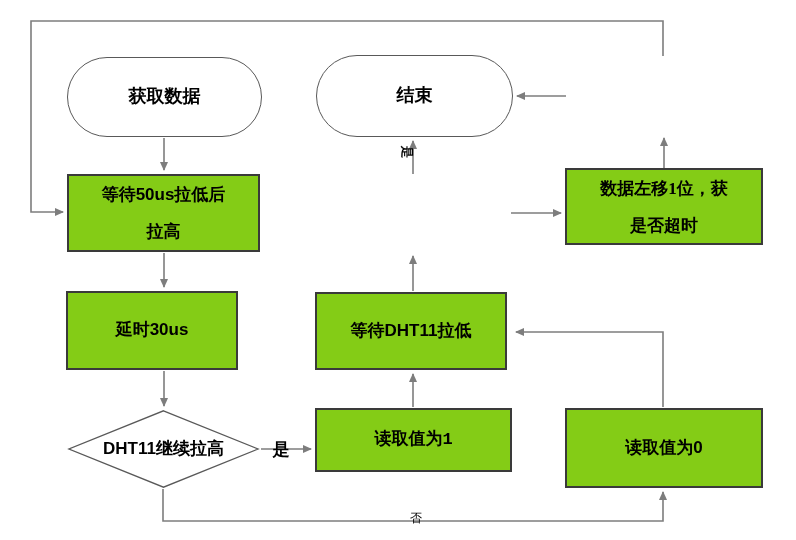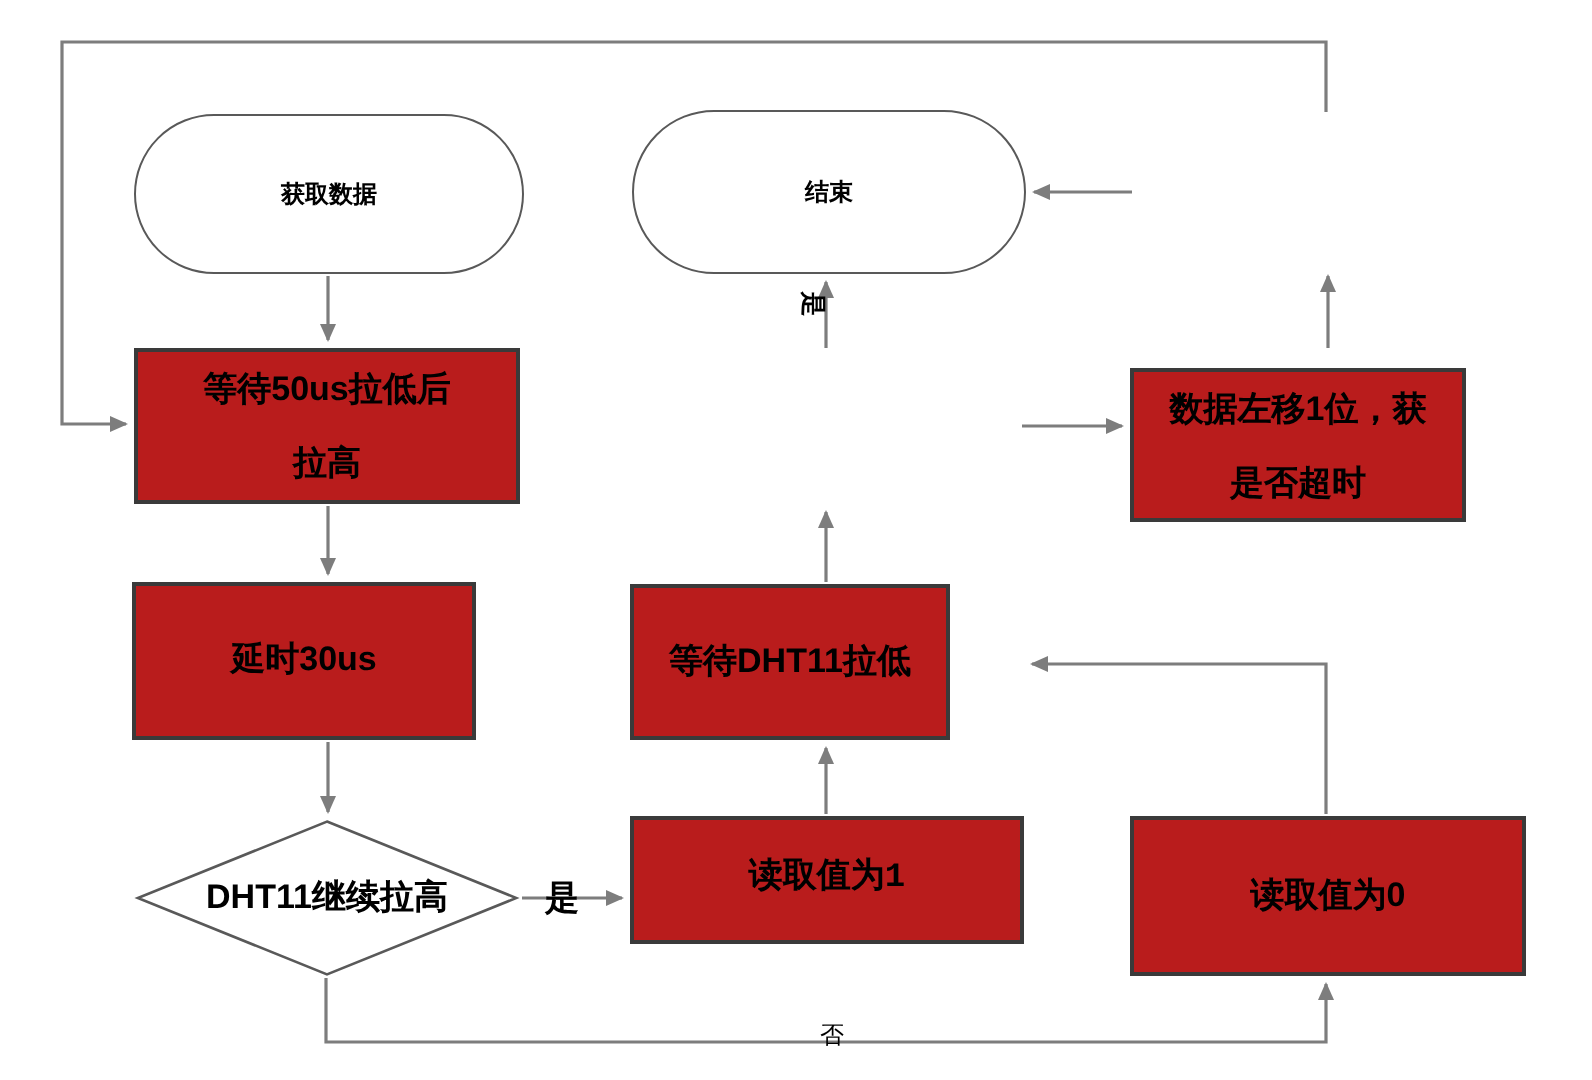--- a/index.html
+++ b/index.html
@@ -8,22 +8,22 @@
     font-family:"Liberation Sans","DejaVu Sans",sans-serif; overflow:hidden;
   }
   svg.edge-layer { position:absolute; left:0; top:0; width:796px; height:540px; }
   .edge { stroke:#7d7d7d; stroke-width:1.6; fill:none; }
 
   .node {
     position:absolute; display:flex; align-items:center; justify-content:center;
     text-align:center; font-weight:bold; font-size:17px; color:#000;
     box-sizing:border-box; line-height:1.2;
   }
-  .process   { background:#b91c1c; border:2px solid #3a3a3a;text-align:right; }
-  .terminator{ background:#ffffff; border:1.5px solid #595959; border-radius:42px; font-size:12px; }
+  .process   { background:#84cc16; border:2px solid #3a3a3a;text-align:right; }
+  .terminator{ background:#ffffff; border:1.5px solid #595959; border-radius:42px; font-size:18px; }
   .decision  { background:transparent; border:none; }
   .decision .shape { position:absolute; left:0; top:0; width:100%; height:100%; }
   .decision .shape polygon { fill:#ffffff; stroke:#595959; stroke-width:1.3; vector-effect:non-scaling-stroke; }
   .decision .lbl { position:relative; z-index:1; }
   .two-line { flex-direction:column; }
   .two-line span { display:block; line-height:37px; }
 
   .edge-label {
     position:absolute; transform:translate(-50%,-50%);
     color:#000; white-space:nowrap; z-index:2;
@@ -79,31 +79,31 @@
   </div>
 
   <div class="node process" style="left:315px; top:408px; width:197px; height:64px;font-family:Liberation Mono, monospace;">
     <span>读取值为1</span>
   </div>
 
   <div class="node process" style="left:565px; top:408px; width:198px; height:80px;">
     <span>读取值为0</span>
   </div>
 
-  <div class="node process" style="left:315px; top:292px; width:160px; height:78px;">
+  <div class="node process" style="left:315px; top:292px; width:192px; height:78px;">
     <span>等待DHT11拉低</span>
   </div>
 
 
   <div class="node terminator" style="left:316px; top:55px; width:197px; height:82px;">
     <span>结束</span>
   </div>
 
 
-  <div class="node process two-line" style="left:565px; top:184px; width:168px; height:77px;">
+  <div class="node process two-line" style="left:565px; top:168px; width:198px; height:77px;font-family:Liberation Serif, serif;">
     <span>数据左移1位，获</span>
     <span>是否超时</span>
   </div>
 
   <div class="edge-label big" style="left:281px; top:449px;">是</div>
   <div class="edge-label small" style="left:416px; top:518px;">否</div>
   <div class="edge-label rotated" style="left:406px; top:152px;">是</div>
 
 </div>
 

